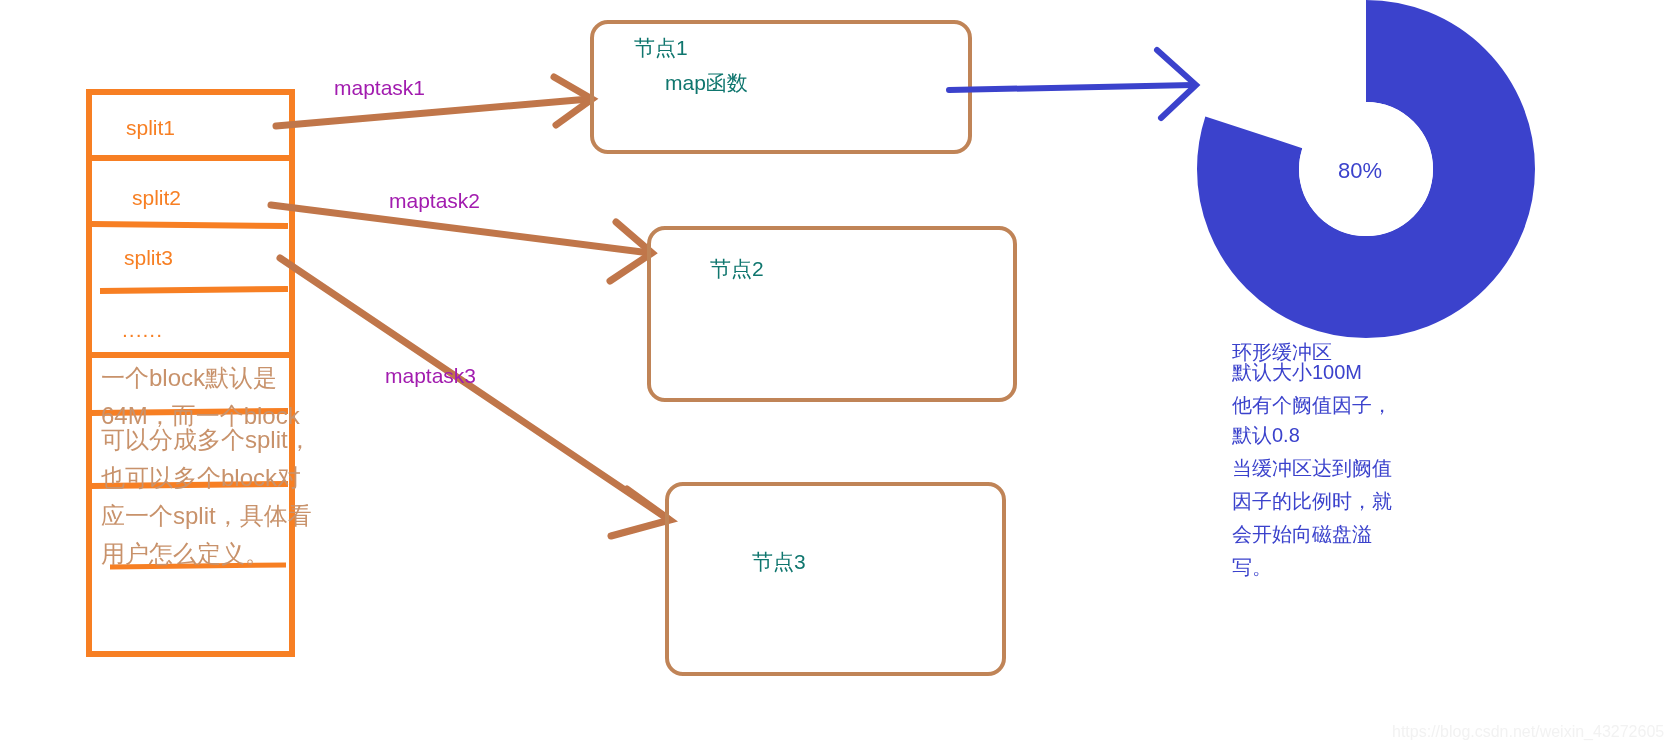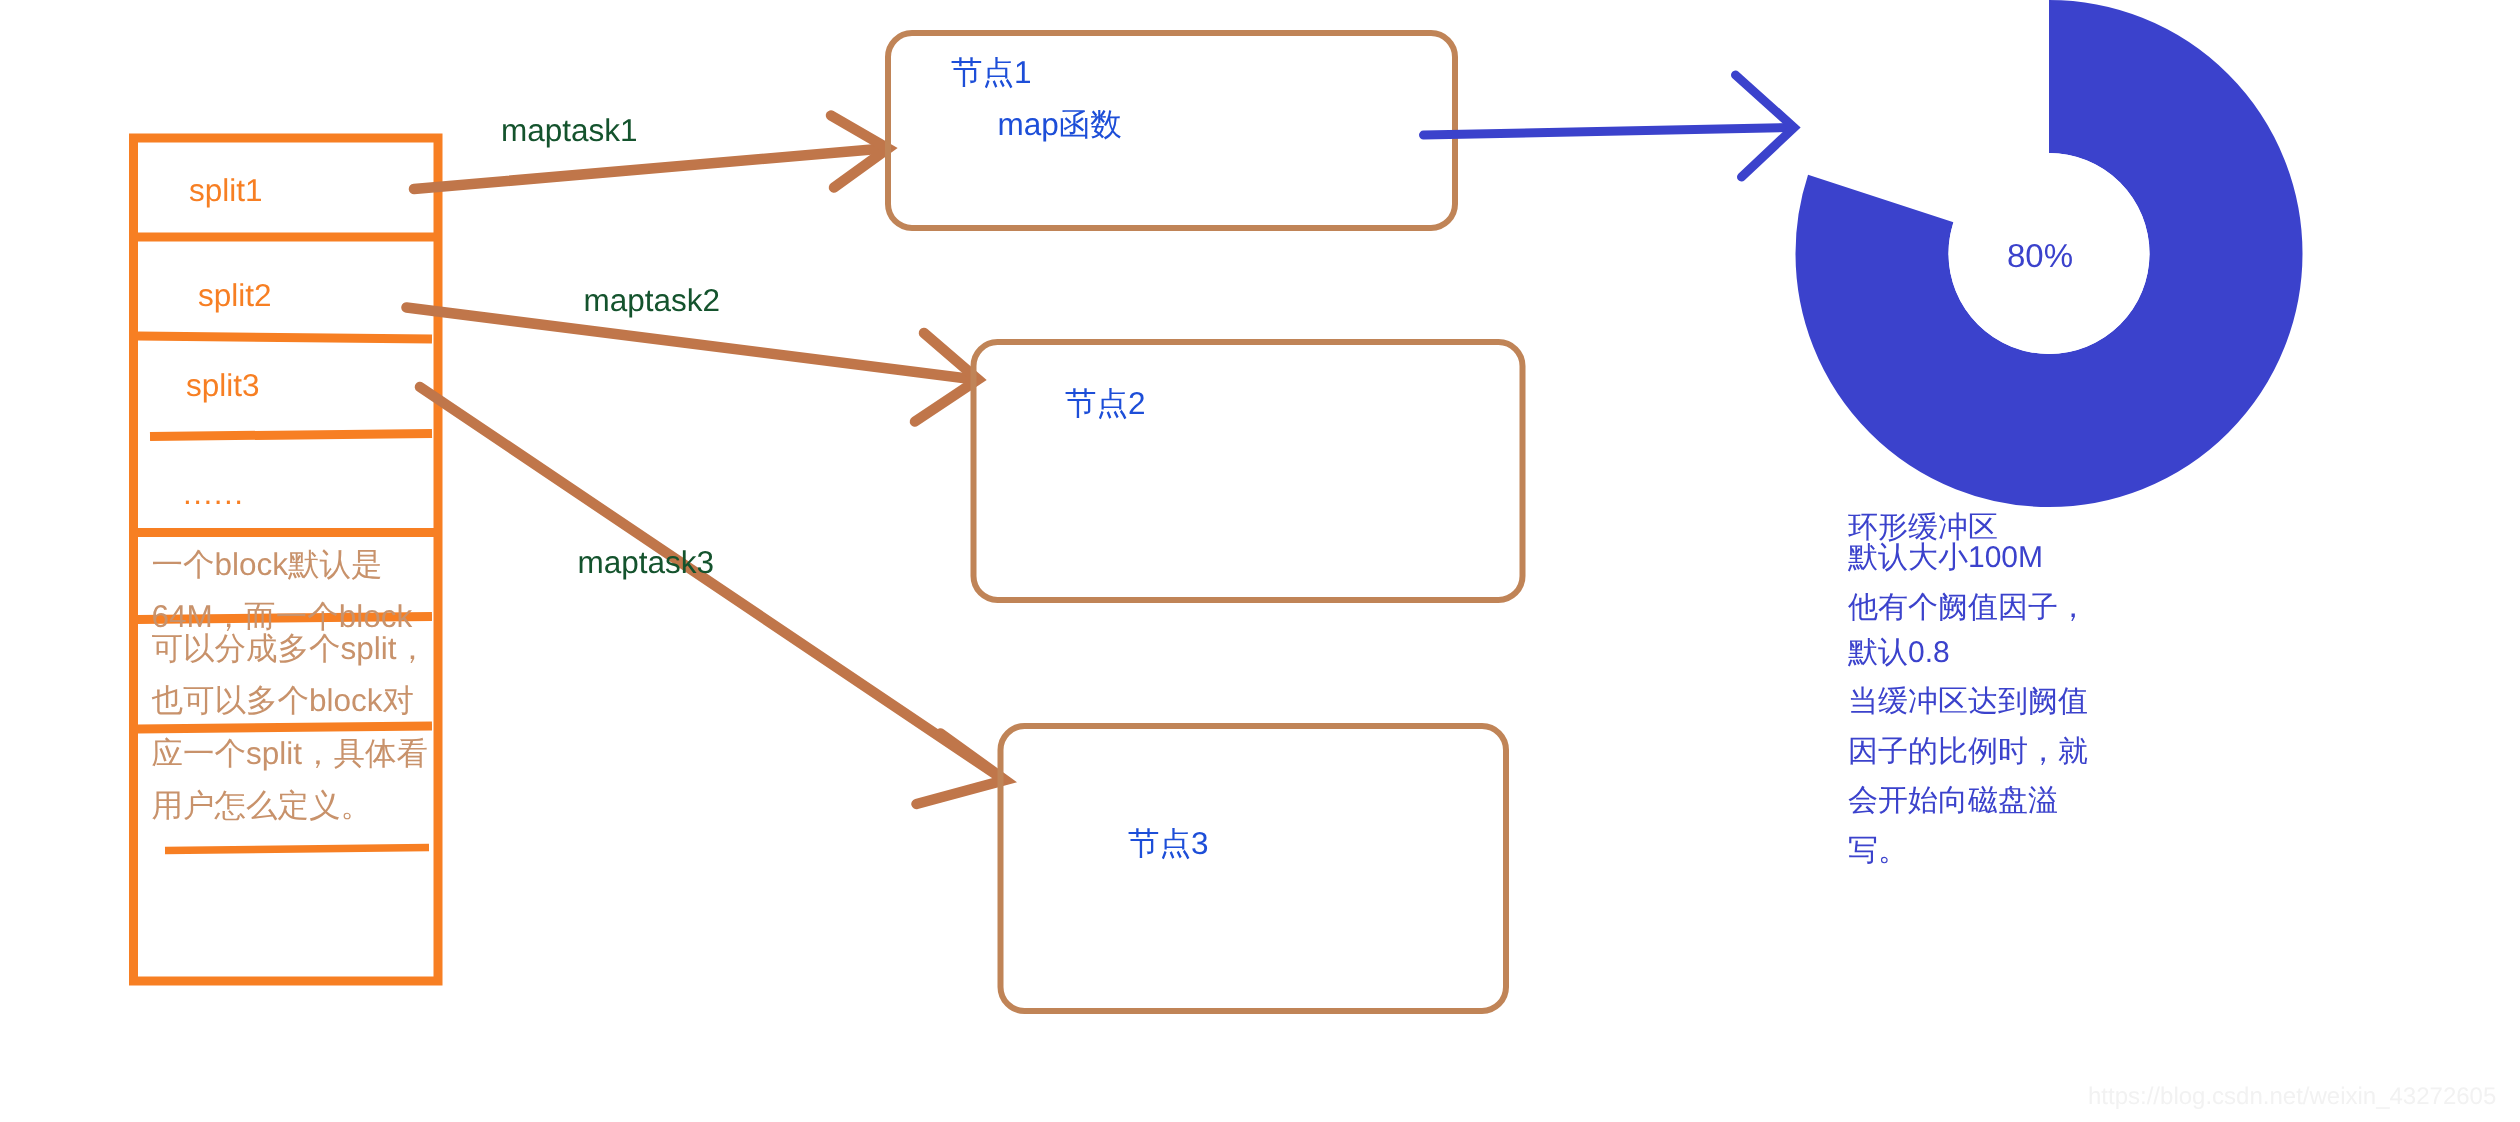--- a/index.html
+++ b/index.html
@@ -34,36 +34,36 @@
   }
   .split-dots {
     color: #F77F23;
     font-size: 21px;
     letter-spacing: 1px;
   }
 
   
   .note-line {
     color: #C8926B;
-    font-size: 21px;
+    font-size: 24px;
     white-space: nowrap;
     line-height: 1;
   }
 
   
   .node-text {
-    color: #1d4ed8;
+    color: #0f766e;
     font-size: 21px;
     white-space: nowrap;
     text-align: right;
   }
 
   
   .maptask-label {
-    color: #14532d;
+    color: #a21caf;
     font-size: 21px;
     white-space: nowrap;
   }
 
   
   .buffer-note-line {
     color: #3B42CC;
     font-size: 20px;
     white-space: nowrap;
     line-height: 1;

